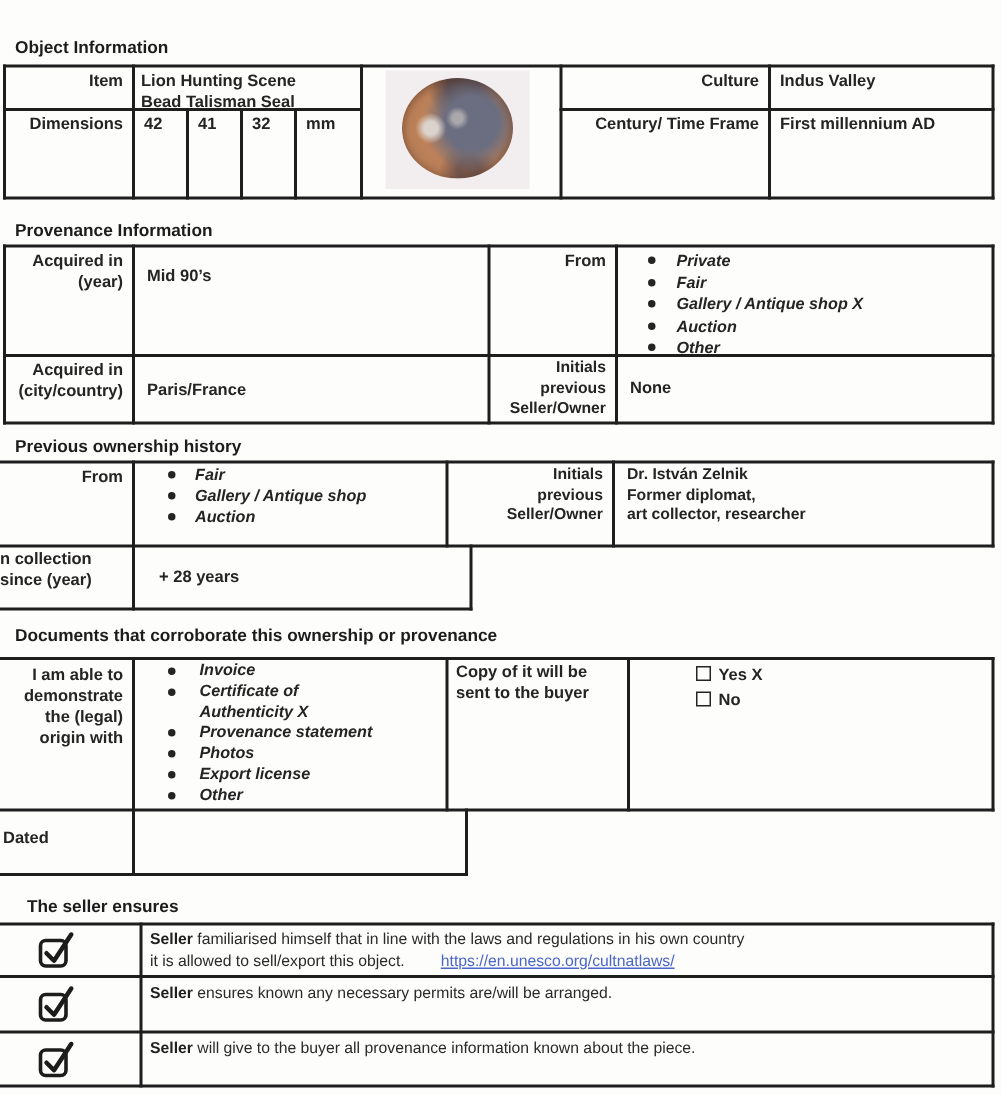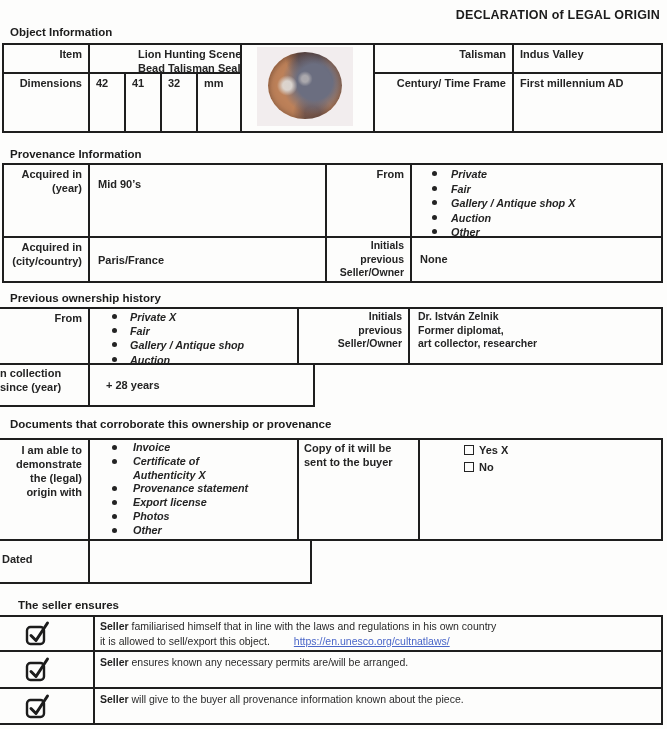--- a/index.html
+++ b/index.html
@@ -45,54 +45,53 @@
       radial-gradient(ellipse at 48% 55%, #bd8159 0 58%, #a96f4b 76%, #8e5a3e 100%);
     box-shadow:inset 0 0 7px rgba(70,45,35,.55);
     filter:blur(.4px);}
   .chk{position:absolute;}
 </style>
 </head>
 <body>
 
 <div id="page">
 
-  <div class="abs title" style="right:7px;top:8px;">DECLARATION of LEGAL ORIGIN</div>
 
   <div class="abs h" style="left:10px;top:26px;">Object Information</div>
 
   <div>
     <div class="hl" style="left:2px;top:43px;width:661px;"></div>
     <div class="hl" style="left:2px;top:72px;width:238px;"></div>
     <div class="hl" style="left:373px;top:72px;width:290px;"></div>
     <div class="hl" style="left:2px;top:131px;width:661px;"></div>
     <div class="vl" style="left:2px;top:43px;height:90px;"></div>
     <div class="vl" style="left:88px;top:43px;height:90px;"></div>
     <div class="vl" style="left:124px;top:72px;height:61px;"></div>
     <div class="vl" style="left:160px;top:72px;height:61px;"></div>
     <div class="vl" style="left:196px;top:72px;height:61px;"></div>
     <div class="vl" style="left:240px;top:43px;height:90px;"></div>
     <div class="vl" style="left:373px;top:43px;height:90px;"></div>
     <div class="vl" style="left:512px;top:43px;height:90px;"></div>
     <div class="vl" style="left:661px;top:43px;height:90px;"></div>
   </div>
 
   <div class="abs t ra" style="left:2px;top:47px;width:80px;">Item</div>
-  <div class="abs t pl" style="left:94px;top:47px;width:144px;margin-left:44px;">Lion Hunting Scene
+  <div class="abs t pl" style="left:94px;top:47px;width:144px;">Lion Hunting Scene
 Bead Talisman Seal</div>
   <div class="abs t ra" style="left:2px;top:76px;width:80px;">Dimensions</div>
   <div class="abs t" style="left:96px;top:76px;">42</div>
   <div class="abs t" style="left:132px;top:76px;">41</div>
   <div class="abs t" style="left:168px;top:76px;">32</div>
   <div class="abs t" style="left:204px;top:76px;">mm</div>
 
   <div class="photo-bg">
     <div class="bead"></div>
   </div>
 
-  <div class="abs t ra" style="left:373px;top:47px;width:133px;">Talisman</div>
+  <div class="abs t ra" style="left:373px;top:47px;width:133px;">Culture</div>
   <div class="abs t" style="left:520px;top:47px;">Indus Valley</div>
   <div class="abs t ra" style="left:373px;top:76px;width:133px;">Century/ Time Frame</div>
   <div class="abs t" style="left:520px;top:76px;">First millennium AD</div>
 
   <div class="abs h" style="left:10px;top:148px;">Provenance Information</div>
 
   <div>
     <div class="hl" style="left:2px;top:163px;width:661px;"></div>
     <div class="hl" style="left:2px;top:236px;width:661px;"></div>
     <div class="hl" style="left:2px;top:281px;width:661px;"></div>
@@ -130,21 +129,20 @@
     <div class="hl" style="left:0;top:405px;width:315px;"></div>
     <div class="vl" style="left:88px;top:307px;height:100px;"></div>
     <div class="vl" style="left:297px;top:307px;height:58px;"></div>
     <div class="vl" style="left:408px;top:307px;height:58px;"></div>
     <div class="vl" style="left:661px;top:307px;height:58px;"></div>
     <div class="vl" style="left:313px;top:363px;height:44px;"></div>
   </div>
 
   <div class="abs t ra" style="left:0;top:311px;width:82px;">From</div>
   <ul class="abs blist bl3" style="left:112px;top:310px;width:180px;">
-    <li>Private X</li>
     <li>Fair</li>
     <li>Gallery / Antique shop</li>
     <li>Auction</li>
   </ul>
   <div class="abs sm ra pl" style="left:297px;top:310px;width:105px;">Initials
 previous
 Seller/Owner</div>
   <div class="abs sm pl" style="left:418px;top:310px;width:240px;">Dr. István Zelnik
 Former diplomat,
 art collector, researcher</div>
@@ -167,22 +165,22 @@
 
   <div class="abs t ra pl" style="left:0;top:443px;width:82px;">I am able to
 demonstrate
 the (legal)
 origin with</div>
   <ul class="abs blist bl4" style="left:112px;top:441px;width:170px;">
     <li>Invoice</li>
     <li>Certificate of
 Authenticity X</li>
     <li>Provenance statement</li>
+    <li>Photos</li>
     <li>Export license</li>
-    <li>Photos</li>
     <li>Other</li>
   </ul>
   <div class="abs t pl" style="left:304px;top:441px;width:110px;">Copy of it will be
 sent to the buyer</div>
   <div class="abs cbrow" style="left:428px;top:442px;">
     <span class="cb"></span><span>Yes X</span>
   </div>
   <div class="abs cbrow" style="left:428px;top:459px;">
     <span class="cb"></span><span>No</span>
   </div>

